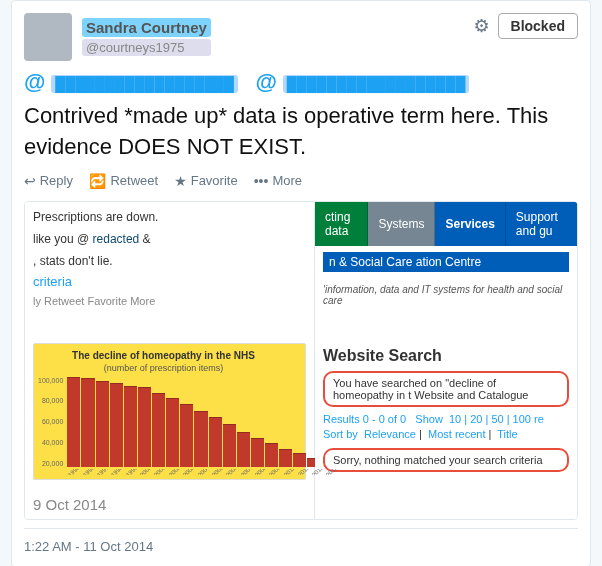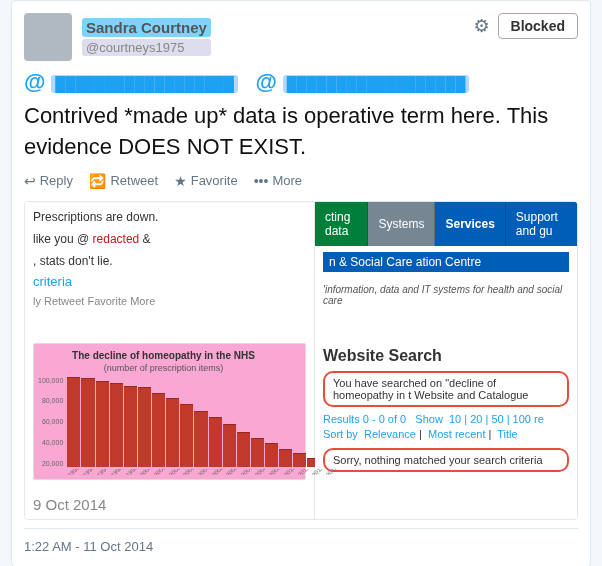--- a/index.html
+++ b/index.html
@@ -132,35 +132,35 @@
       border-right: 1px solid #e1e8ed;
       padding: 6px 8px;
     }
     .snippet-text {
       font-size: 12px;
       color: #333;
       margin-bottom: 4px;
       line-height: 1.5;
     }
     .snippet-link {
-      color: #b91c1c;
+      color: #0c4a6e;
     }
     .snippet-actions {
       font-size: 11px;
       color: #888;
       margin-bottom: 8px;
     }
     .snippet-homeopathy {
       font-size: 13px;
       color: #1da1f2;
       margin-bottom: 6px;
     }
     
     .chart-container {
-      background: #f9a8d4;
+      background: #fde047;
       border: 1px solid #ddd;
       padding: 6px 16px 4px 4px;
       border-radius: 2px;
       margin-top: 36px;
     }
     .chart-title {
       text-align: center;
       font-size: 10px;
       font-weight: bold;
       color: #333;

